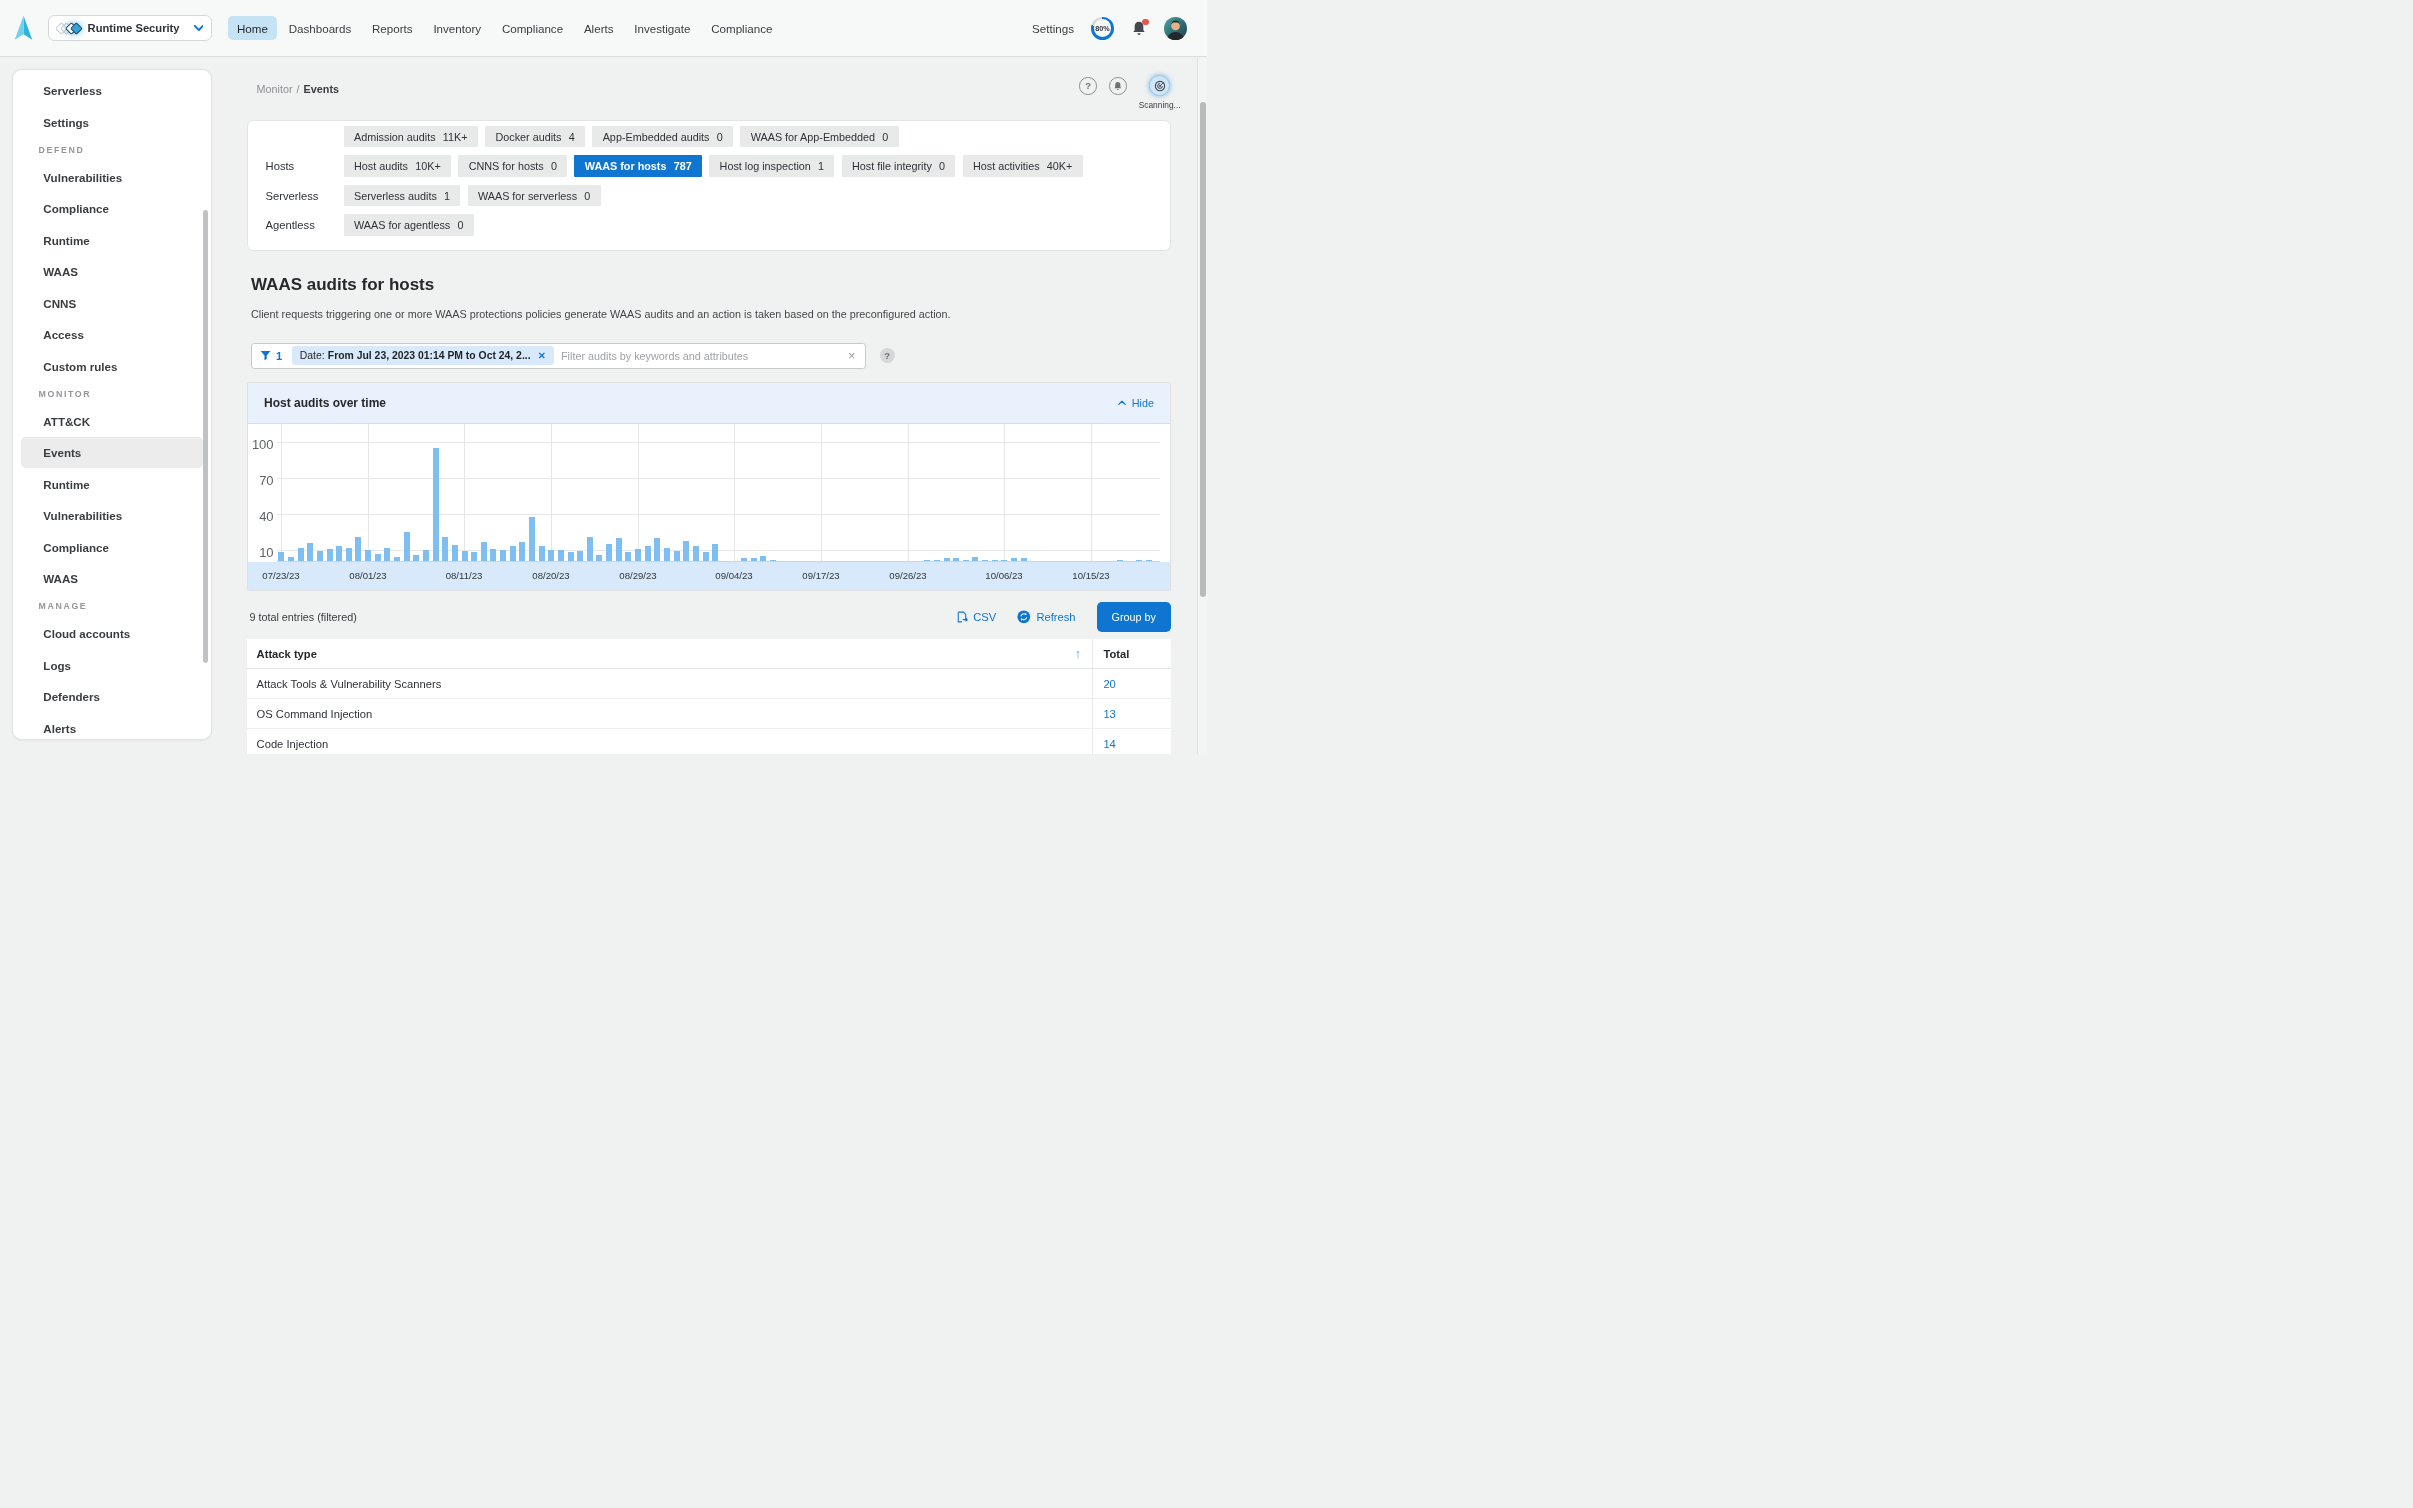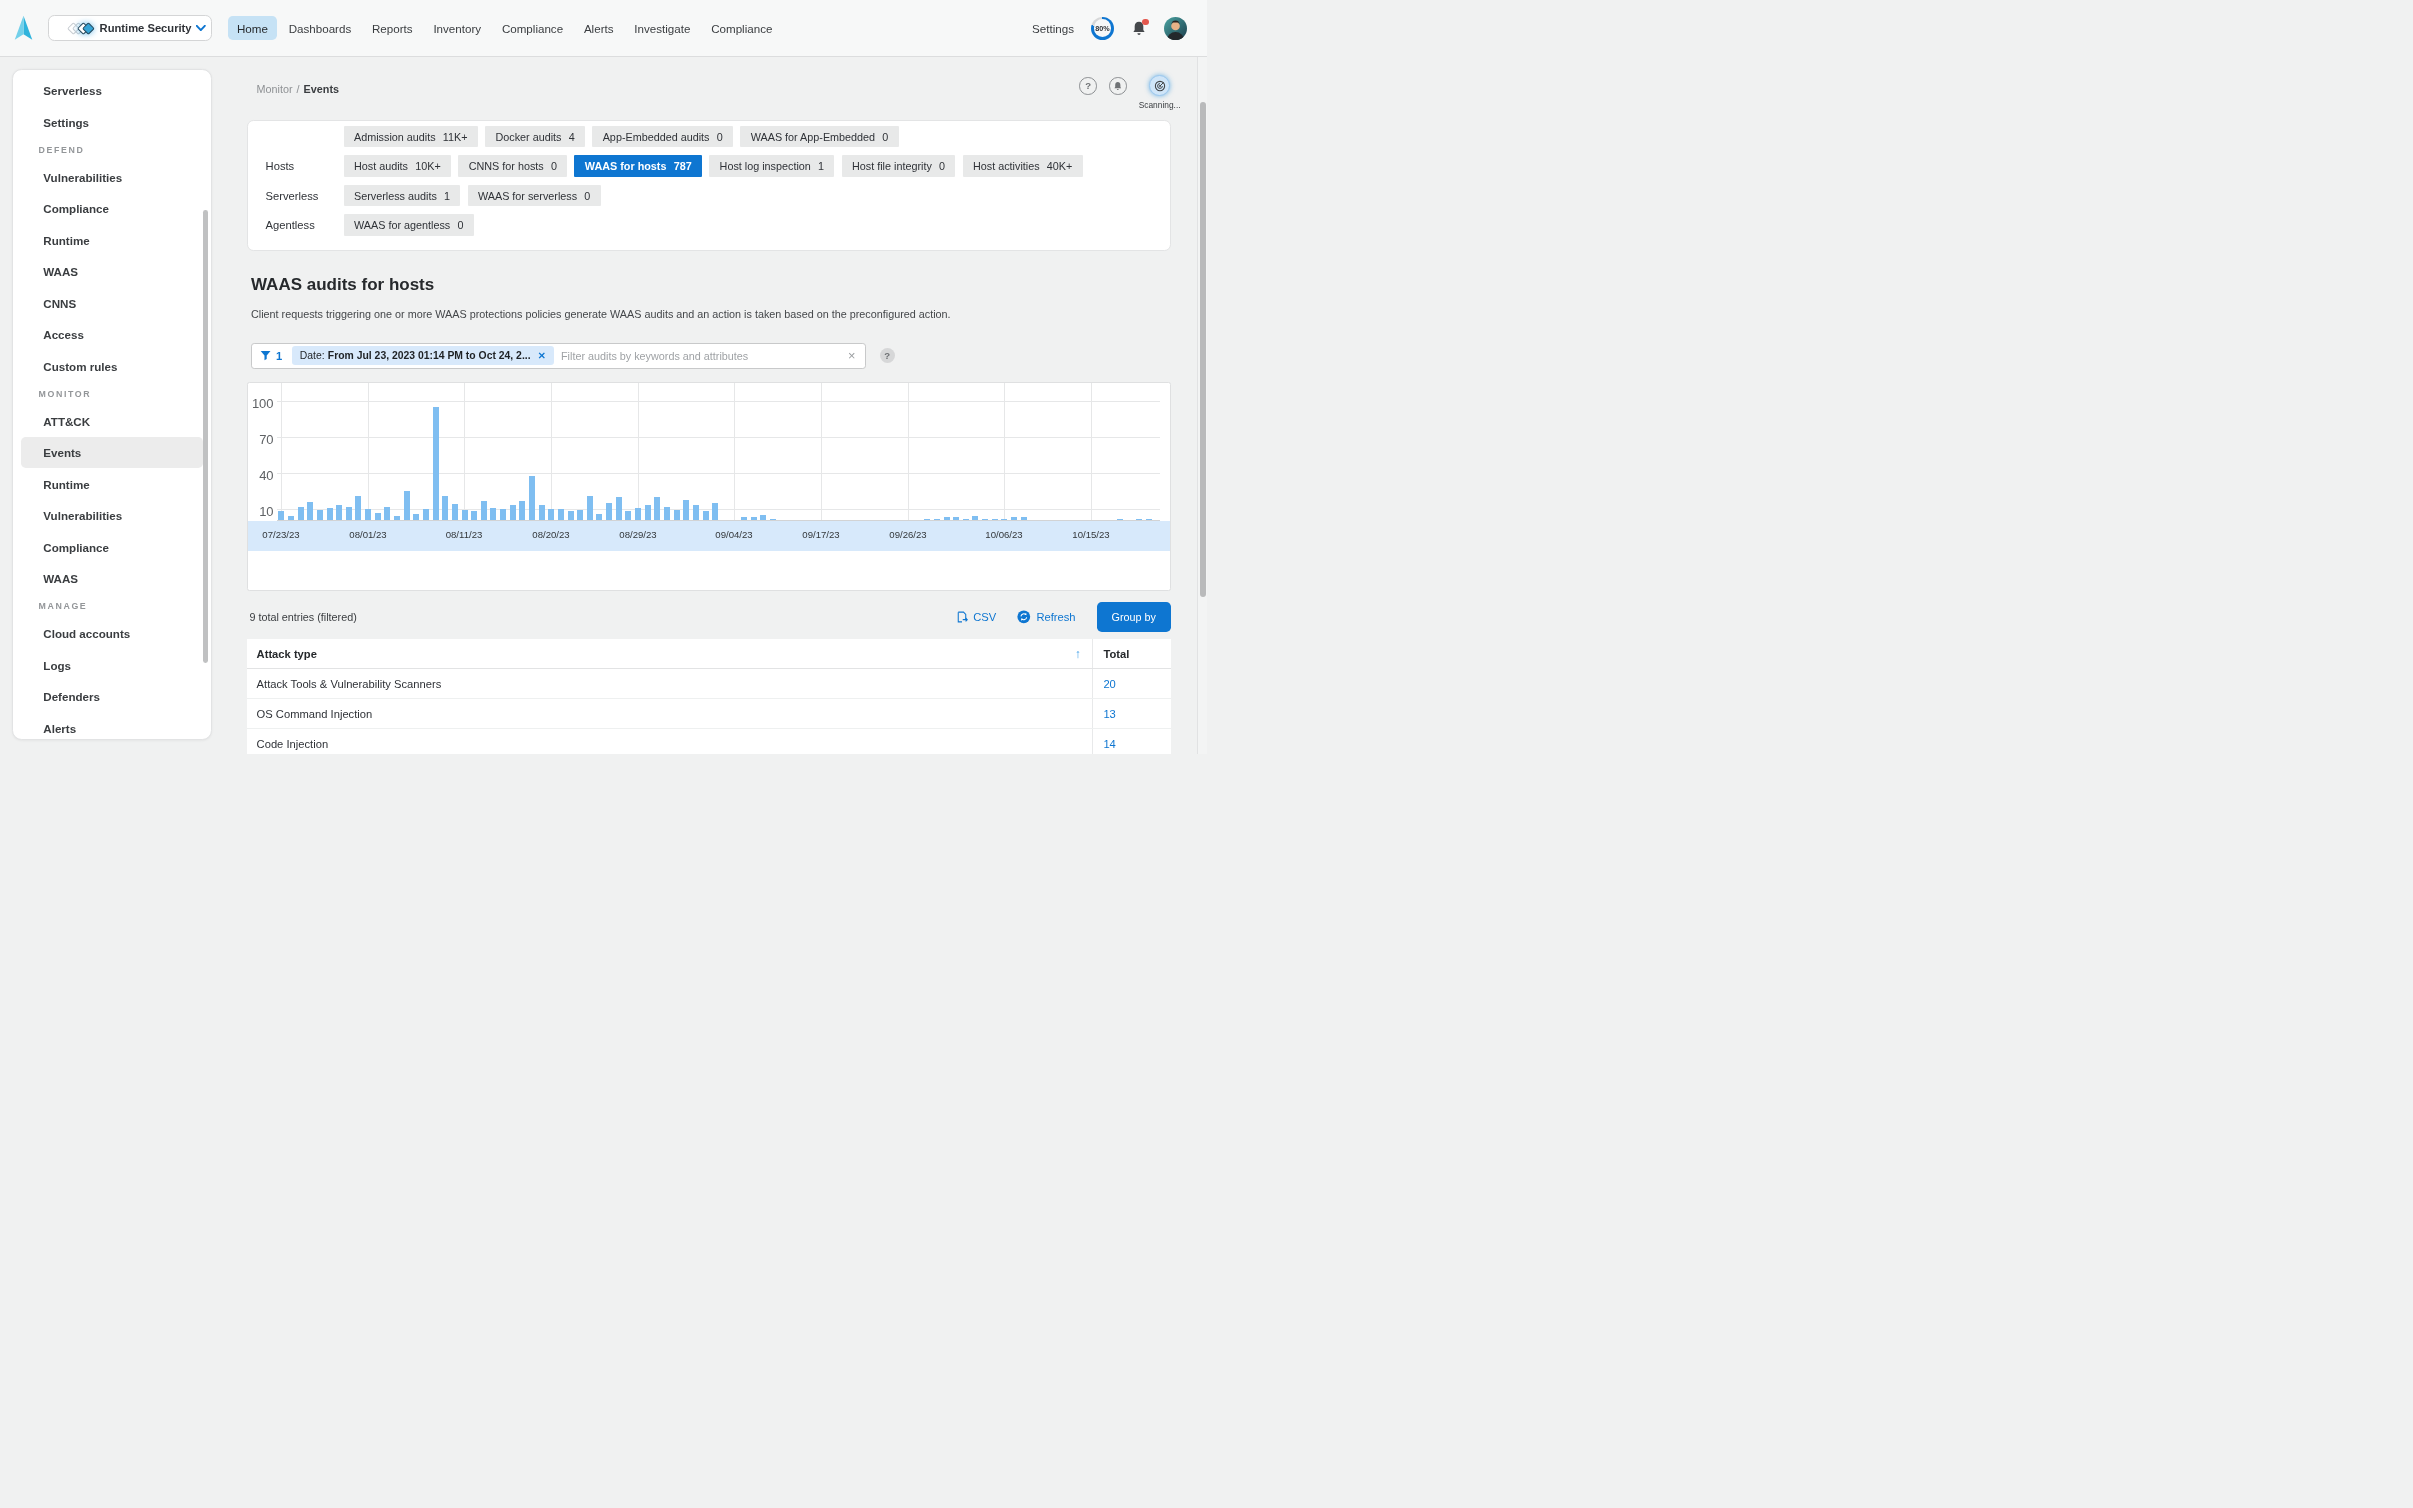--- a/index.html
+++ b/index.html
@@ -4,21 +4,21 @@
 <style>
   * { margin:0; padding:0; box-sizing:border-box; }
   html,body { width:1207px; height:754px; overflow:hidden; }
   body { font-family:"Liberation Sans", sans-serif; background:#f0f1f1; color:#3a3d40; position:relative; }
 
   
   .navbar { position:absolute; top:0; left:0; width:1207px; height:57px; background:#f7f8f8;
             border-bottom:0.8px solid #dcddde; display:flex; align-items:center; z-index:5; }
   .logo { width:21px; height:25.5px; margin-left:12.8px; }
   .module-selector { margin-left:14.4px; width:164px; height:26px; background:#fff; border:0.8px solid #d4d5d6;
-            border-radius:6.4px; display:flex; align-items:center; padding:0 20px; cursor:pointer; }
+            border-radius:6.4px; display:flex; align-items:center; padding:0 8px; cursor:pointer; }
   .diamonds { display:flex; align-items:center; margin-right:7.2px; }
   .diamond { width:8.8px; height:8.8px; transform:rotate(45deg); border-radius:1.6px; }
   .d-ghost { border:1.2px solid #c7ccd1; background:transparent; }
   .d2 { margin-left:-4px; }
   .active-pair { display:flex; margin-left:-4px; filter:drop-shadow(0 0 3.2px rgba(80,175,230,.85)); }
   .d-outline { border:1.2px solid #24465a; background:#fff; }
   .d-fill { border:1.2px solid #24465a; background:#35a3d5; margin-left:-4px; }
   .module-label { font-size:11.2px; font-weight:700; color:#2f3237; flex:1; white-space:nowrap; }
   .selector-chevron { color:#0e76d1; margin-left:4.8px; display:flex; }
   .nav-items { display:flex; align-items:center; margin-left:16px; gap:3.2px; }
@@ -335,20 +335,29 @@
         <b>From Jul 23, 2023 01:14 PM to Oct 24, 2...</b>
         <span class="chip-x">✕</span>
       </span>
       <input class="filter-input" placeholder="Filter audits by keywords and attributes" style="">
       <span class="input-clear">×</span>
     </div>
     <span class="help-badge">?</span>
   </div>
 
   <section class="panel">
+    <div class="panel-header">
+      <span class="panel-title">Host audits over time</span>
+      <span class="hide-link">
+        <svg width="8" height="5.6" viewBox="0 0 10 7">
+          <polyline points="1,5.5 5,1.5 9,5.5" fill="none" stroke="#0e76d1" stroke-width="1.6" stroke-linecap="round" stroke-linejoin="round"></polyline>
+        </svg>
+        <span>Hide</span>
+      </span>
+    </div>
     <div class="chart-body">
       <div class="plot" id="chart-plot">
           <div class="gridline-h" style="top: 126px;"></div>
           <div class="ytick" style="top: 121px; left: 1.6px;">10</div>
           <div class="gridline-h" style="top: 90px;"></div>
           <div class="ytick" style="top: 85px; left: 1.6px;">40</div>
           <div class="gridline-h" style="top: 54px;"></div>
           <div class="ytick" style="top: 49px; left: 1.6px;">70</div>
           <div class="gridline-h" style="top: 18.4px;"></div>
           <div class="ytick" style="top: 12.8px; left: 1.6px;">100</div>

